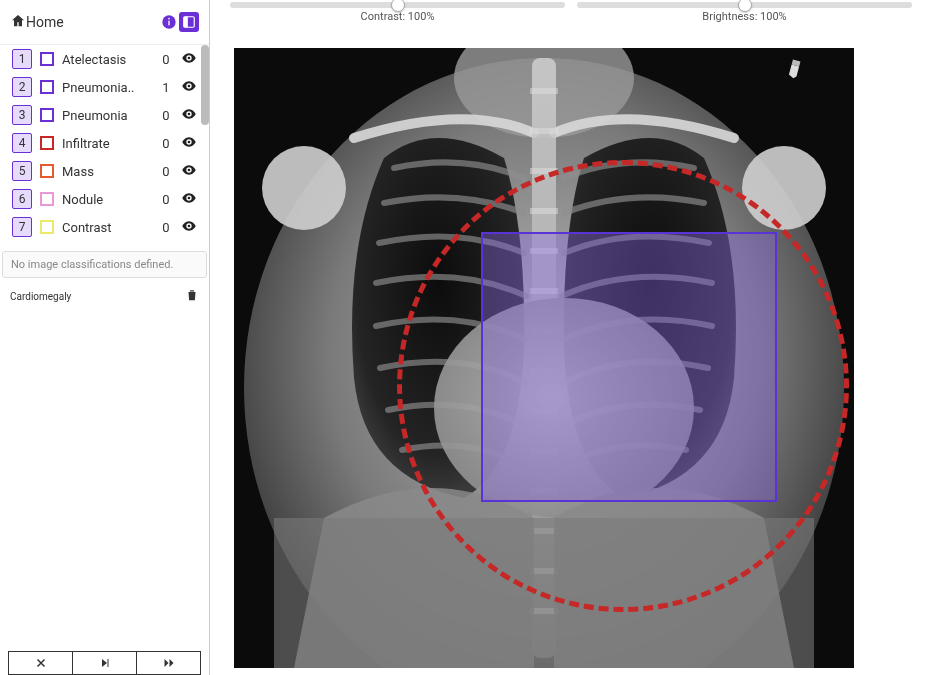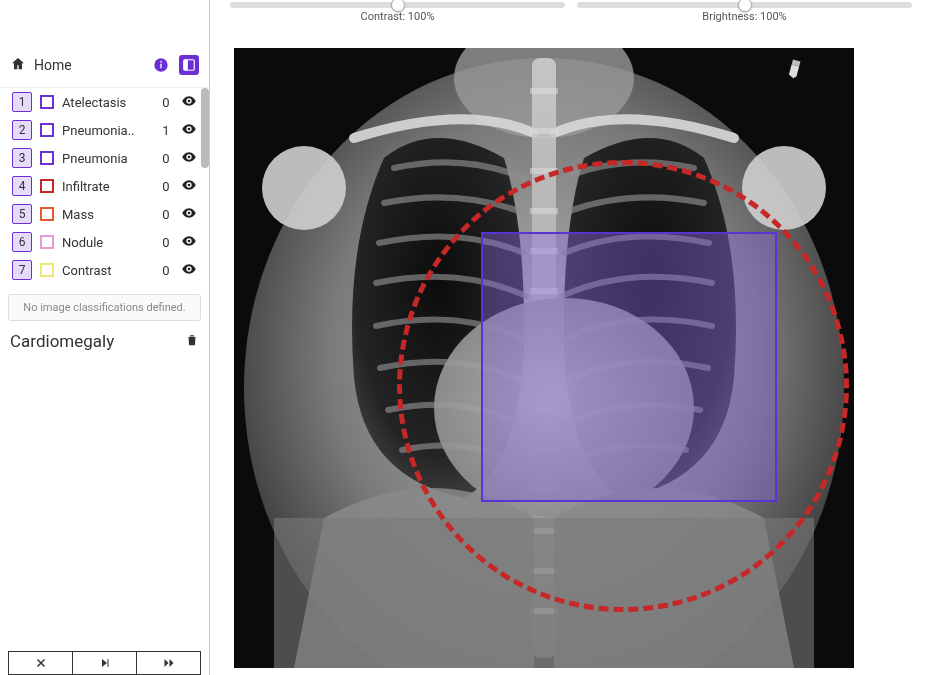--- a/index.html
+++ b/index.html
@@ -1,39 +1,39 @@
 <!DOCTYPE html>
 <html><head>
 <meta charset="utf-8">
 <style>
   * { box-sizing: border-box; margin: 0; padding: 0; }
   body { font-family: -apple-system, BlinkMacSystemFont, "Segoe UI", Roboto, Arial, sans-serif; font-size: 13px; color: #333; background: #fff; width: 932px; height: 675px; overflow: hidden; position: relative; }
 
   .sidebar { position: absolute; left: 0; top: 0; width: 210px; height: 675px; border-right: 1px solid #ccc; display: flex; flex-direction: column; }
-  .sidebar-header { display: flex; align-items: center; gap: 8px; padding: 22px 10px; height: 36px; border-bottom: 1px solid #eee; margin-top: 43px; }
+  .sidebar-header { display: flex; align-items: center; padding: 22px 10px; height: 36px; border-bottom: 1px solid #eee; }
   .home-icon svg { width: 16px; height: 16px; fill: #333; }
   .home-label { flex: 1; font-size: 14px; }
   .header-icon { width: 20px; height: 20px; display: inline-flex; align-items: center; justify-content: center; cursor: pointer; }
   .header-icon.info { color: #6b2fd6; }
   .header-icon.info svg { width: 16px; height: 16px; fill: #6b2fd6; }
   .header-icon.panel { background: #6b2fd6; border-radius: 3px; }
   .header-icon.panel svg { width: 14px; height: 14px; fill: #fff; }
 
   .label-list { position: relative; overflow-y: auto; }
   .label-row { display: flex; align-items: center; gap: 8px; padding: 5px 12px; height: 28px; }
   .num-box { width: 20px; height: 20px; border: 1px solid #6b2fd6; background: #e6dbfa; color: #333; font-size: 12px; display: flex; align-items: center; justify-content: center; border-radius: 2px; }
   .clr-box { width: 14px; height: 14px; border: 2px solid; background: transparent; }
   .label-name { flex: 1; font-size: 13px; overflow: hidden; text-overflow: ellipsis; white-space: nowrap; }
   .label-count { width: 14px; text-align: center; }
   .eye-icon svg { width: 16px; height: 16px; fill: #222; }
   .scroll-thumb { position: absolute; right: 0; top: 0; width: 8px; height: 80px; background: #bbb; border-radius: 4px; }
 
-  .no-class-box { margin: 10px 8px 6px; padding: 6px 8px; border: 1px solid #ddd; background: #fafafa; font-size: 11px; color: #888; border-radius: 3px; text-align: center; }
-
-  .annotation-entry { display: flex; align-items: center; justify-content: space-between; padding: 4px 10px; font-size: 17px; }
+  .no-class-box { margin: 10px 2px 6px; padding: 6px 8px; border: 1px solid #ddd; background: #fafafa; font-size: 11px; color: #888; border-radius: 3px; }
+
+  .annotation-entry { display: flex; align-items: center; justify-content: space-between; padding: 4px 10px; font-size: 10px; }
   .trash-icon svg { width: 14px; height: 14px; fill: #333; }
 
   .bottom-controls { margin-top: auto; display: flex; gap: 0; padding: 0 8px 0 8px; }
   .btn { flex: 1; height: 24px; border: 1px solid #333; background: #fff; display: flex; align-items: center; justify-content: center; cursor: pointer; }
   .btn + .btn { border-left: none; }
   .btn svg { width: 12px; height: 12px; fill: #333; }
 
   .main-area { position: absolute; left: 210px; top: 0; right: 0; height: 546px; }
   .adjustments { display: flex; gap: 12px; padding: 0 20px; height: 36px; align-items: flex-start; }
   .adj { flex: 1; display: flex; flex-direction: column; align-items: center; gap: 2px; }

